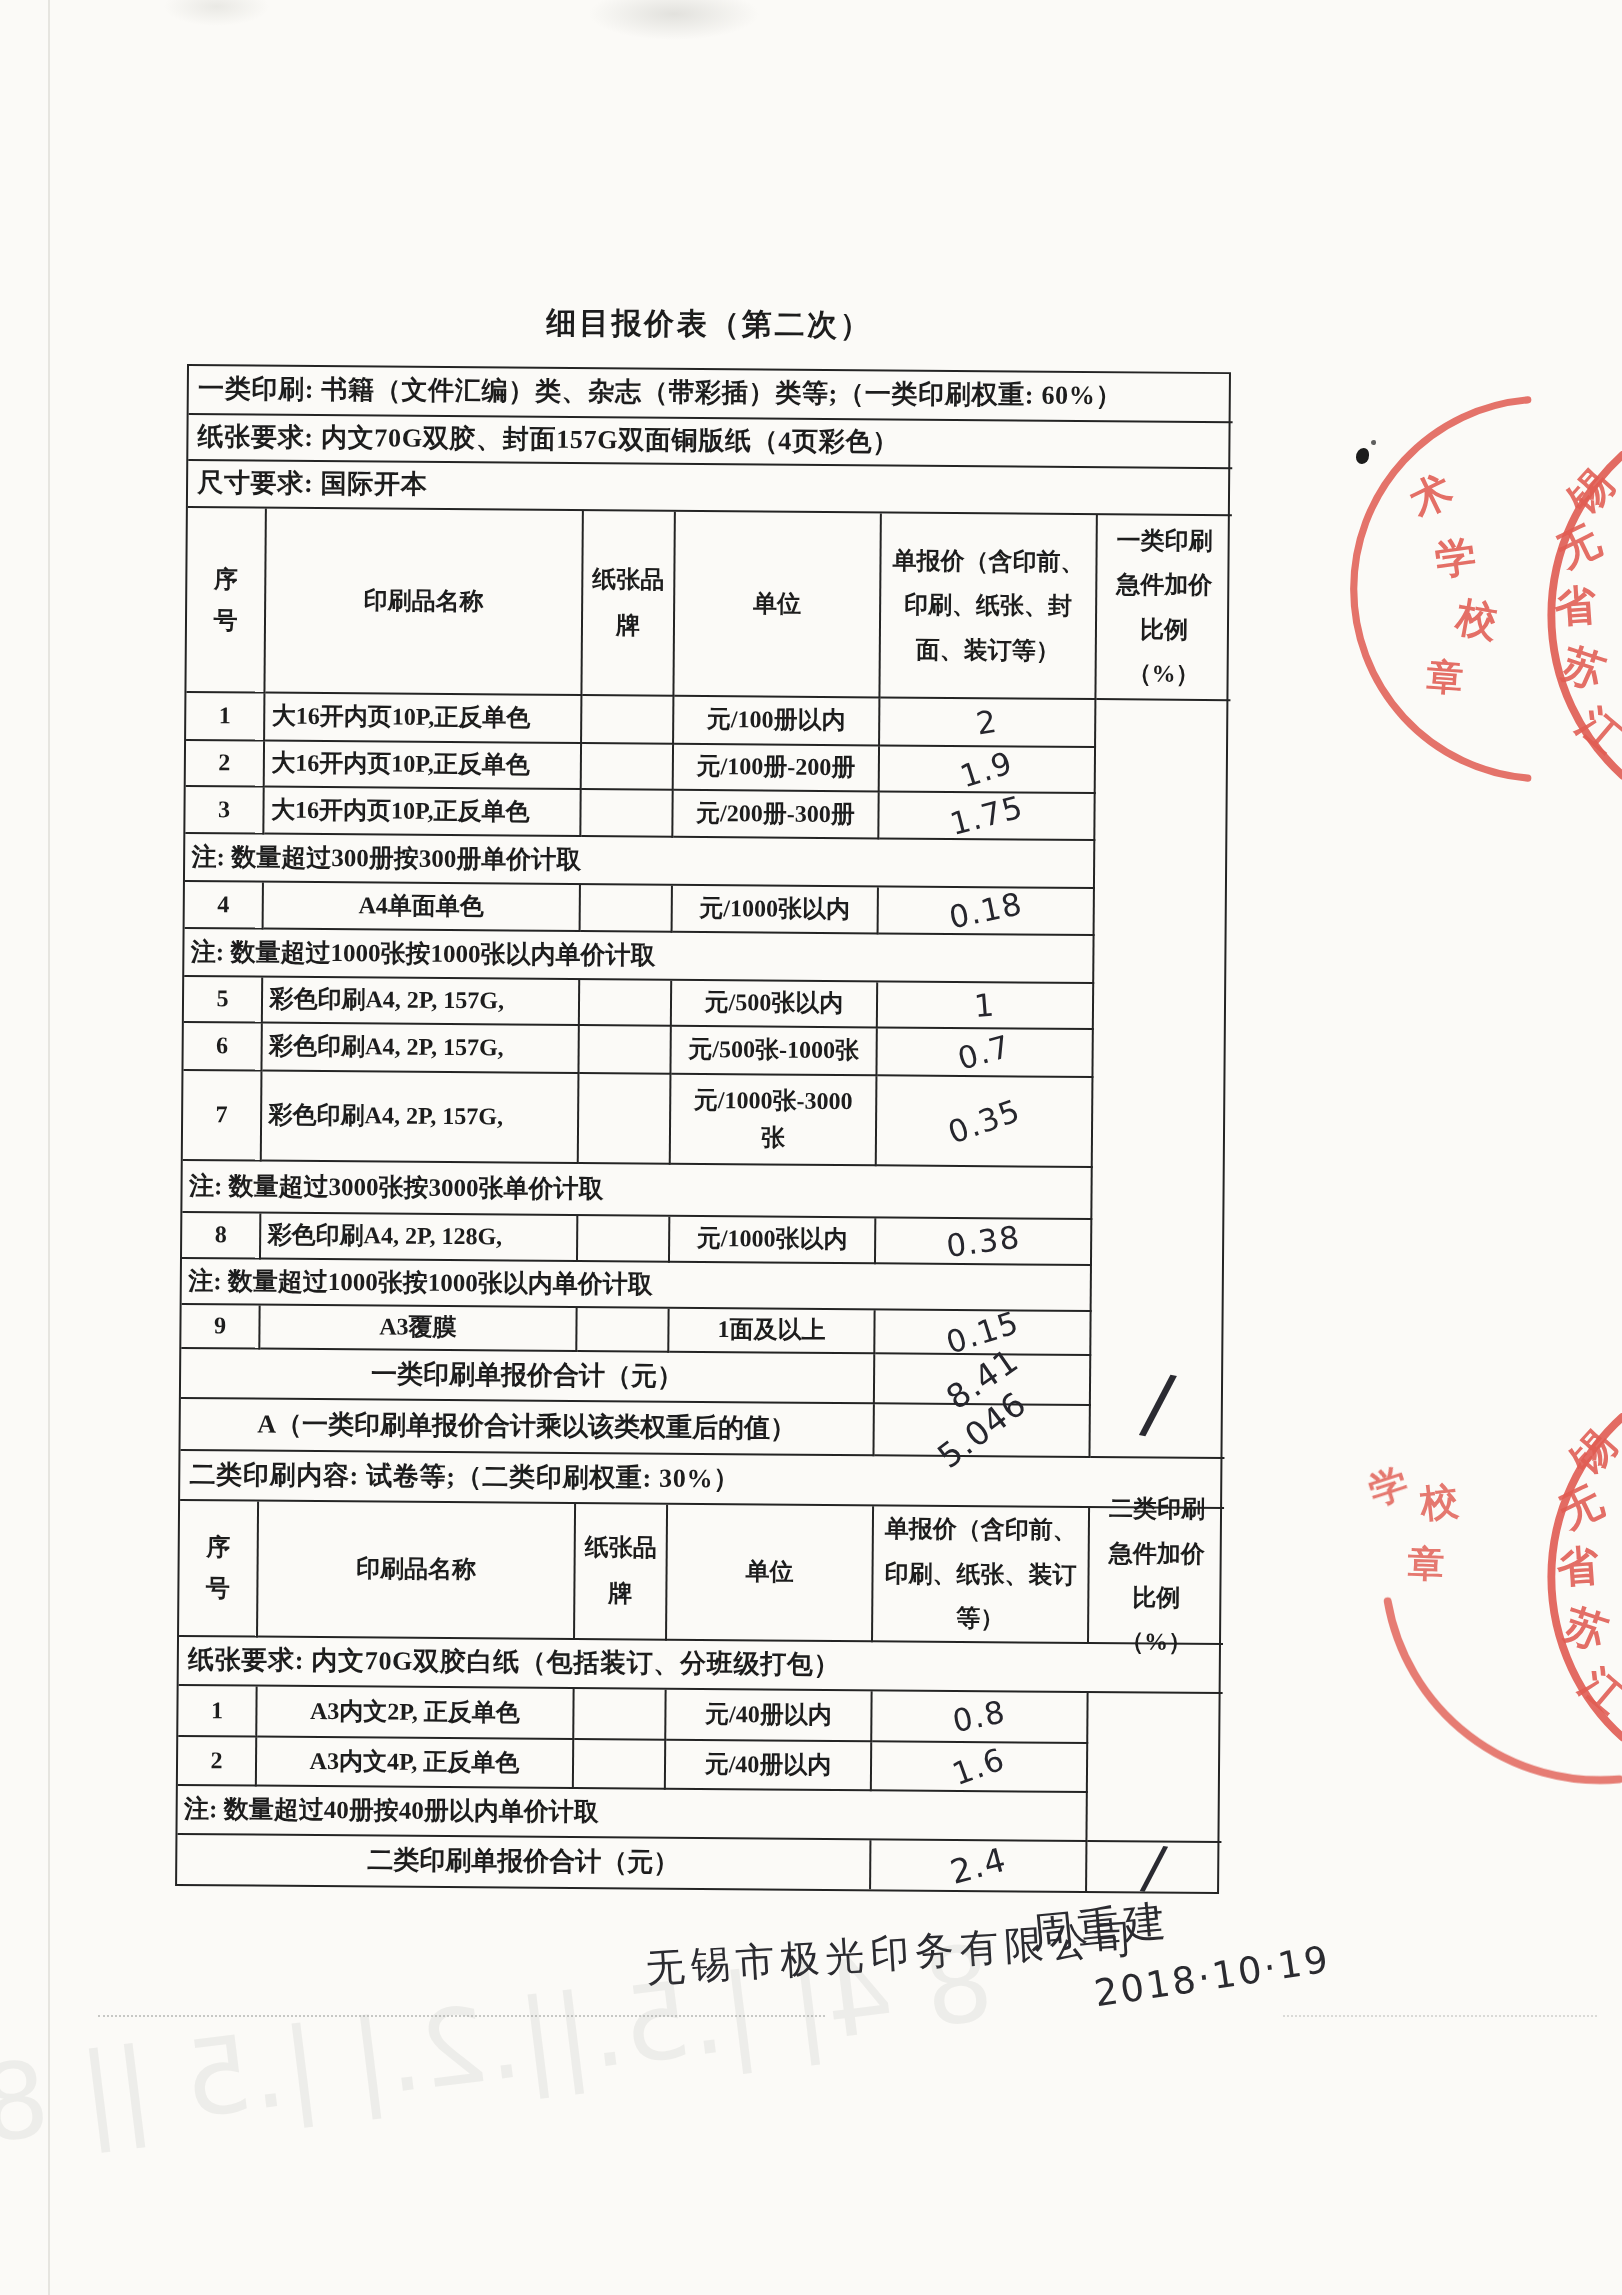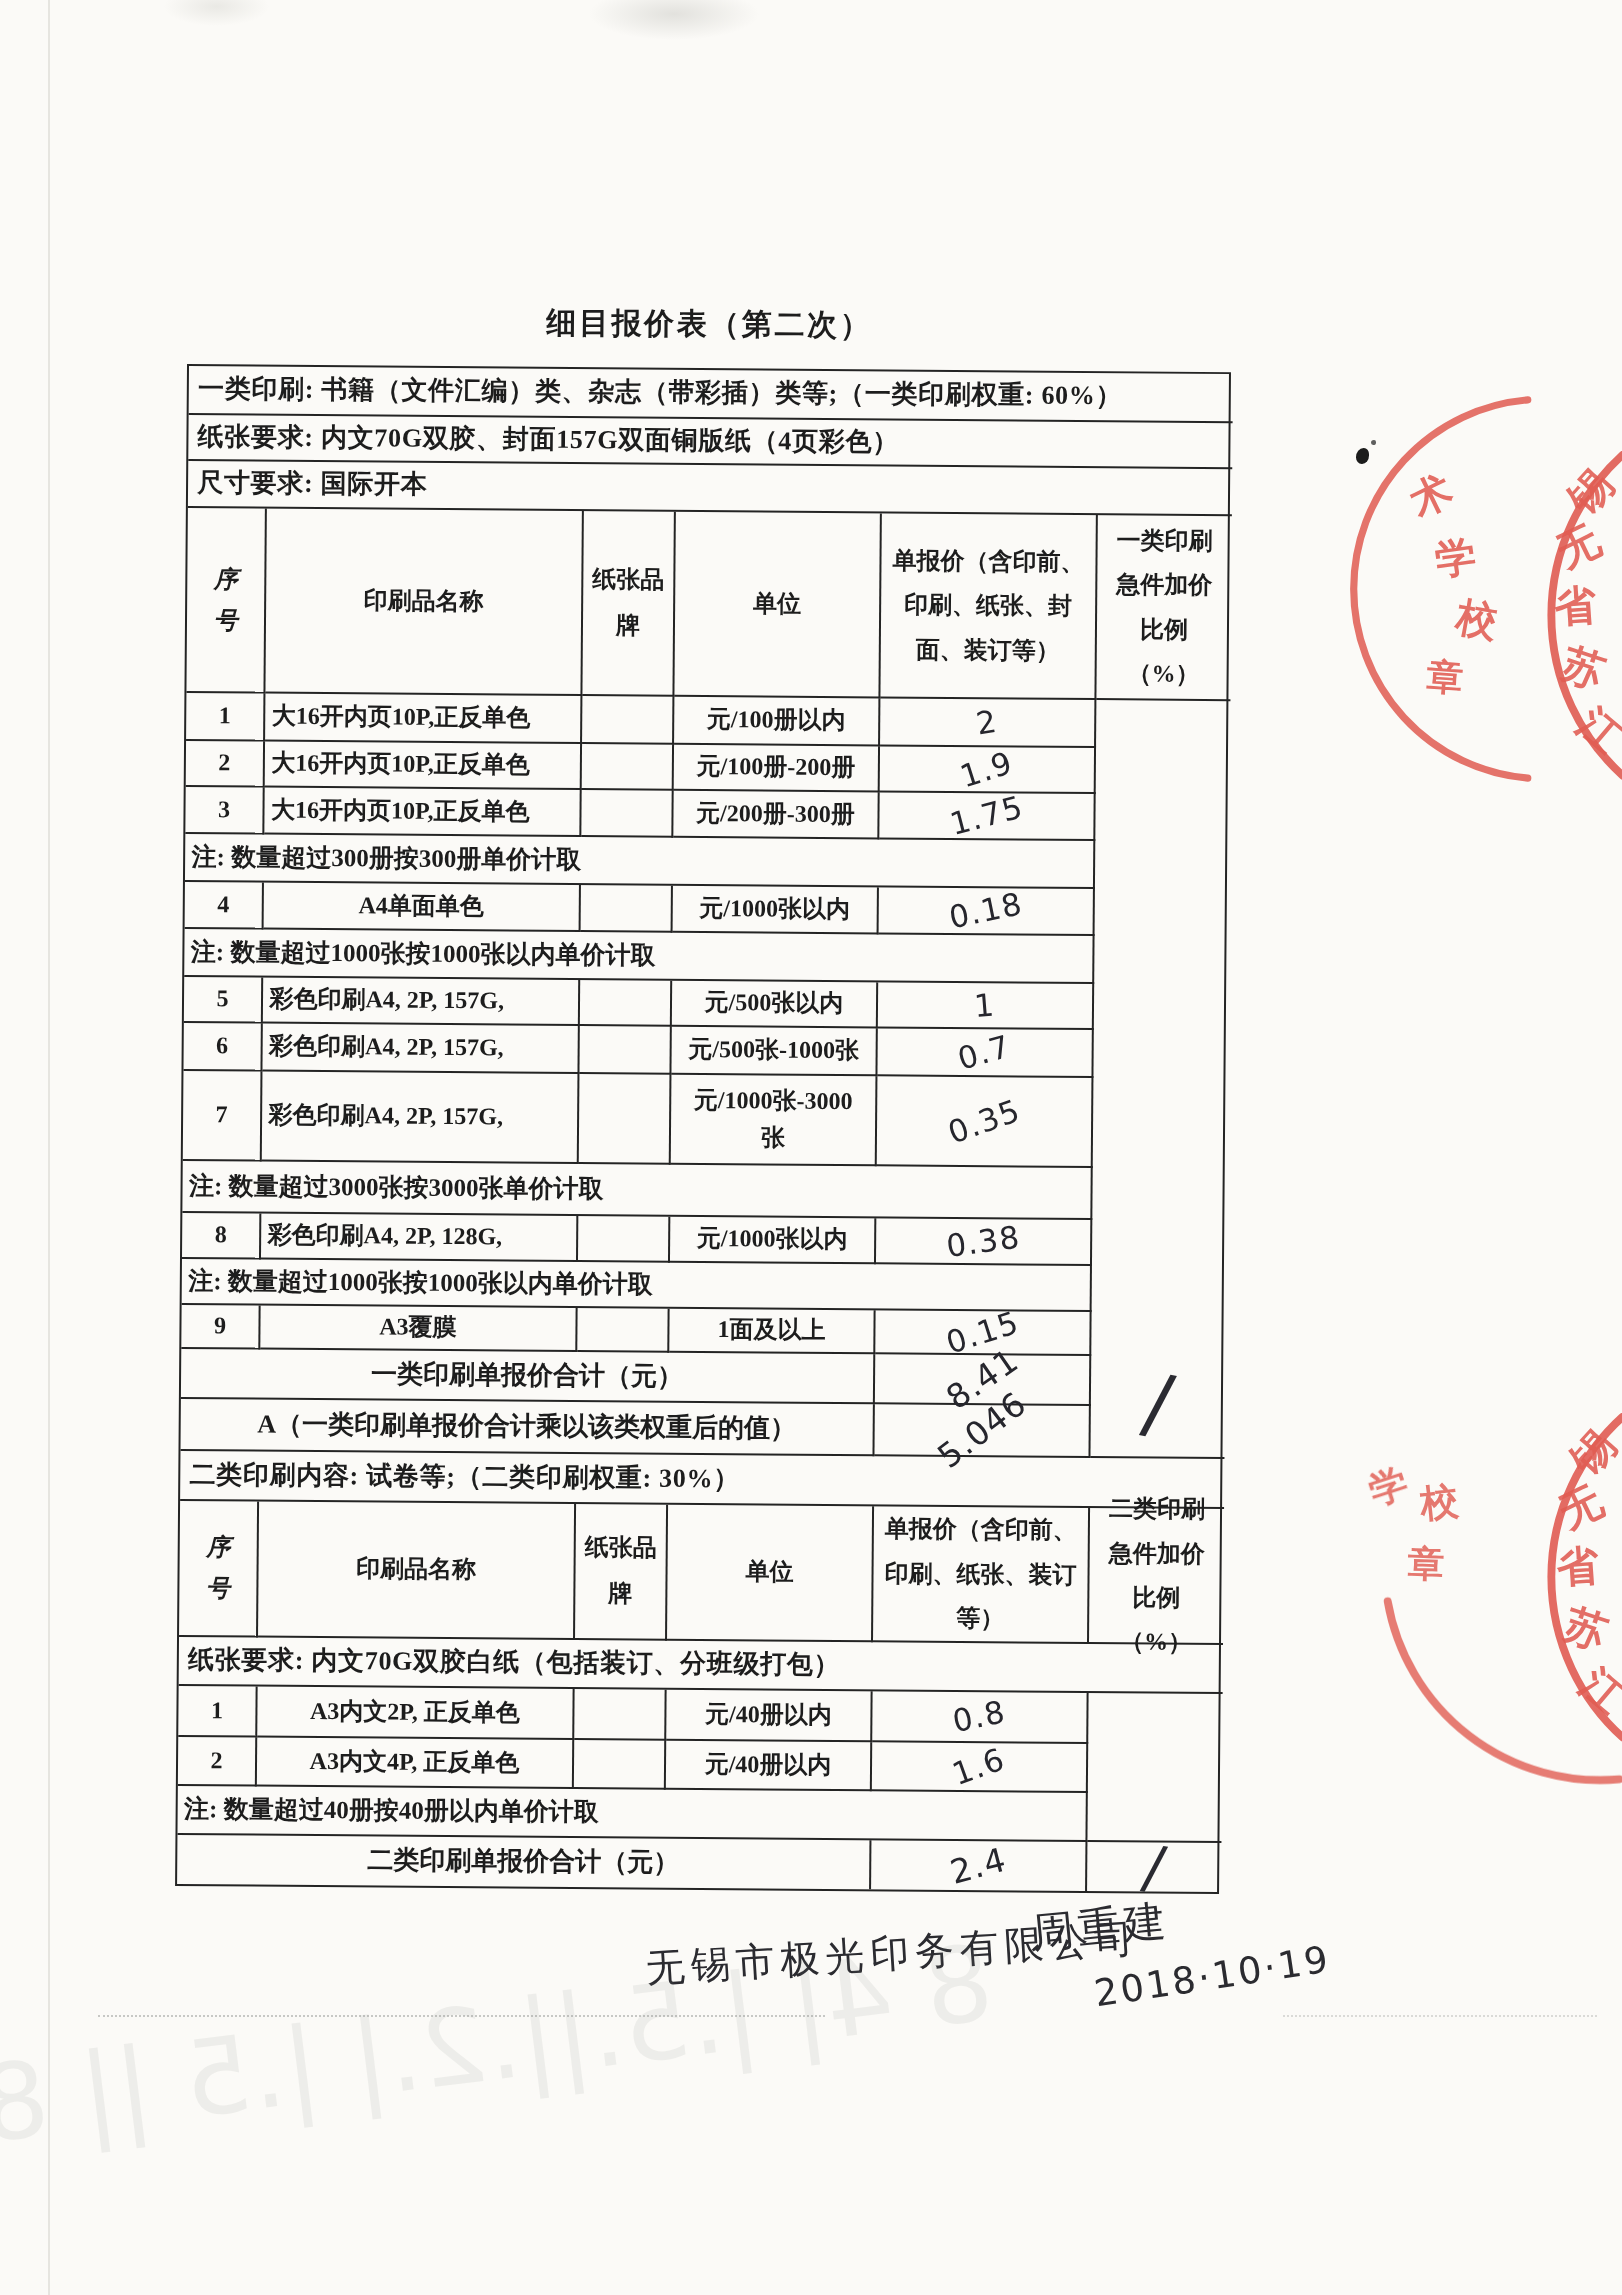--- a/index.html
+++ b/index.html
@@ -28,21 +28,21 @@
     border:2.6px solid #242424;
   }
   .c { border-right:2px solid #242424; border-bottom:2px solid #242424;
     display:flex; align-items:center; justify-content:center;
     font-weight:700; font-size:24px; line-height:1.55; text-align:center; overflow:visible; }
   .c.last { border-right:none; }
   .c.bot  { border-bottom:none; }
   .c.info { justify-content:flex-start; padding-left:9.2px; font-size:26px; letter-spacing:0.7px; text-align:left; }
   .c.note { justify-content:flex-start; padding-left:6.5px; font-size:25px; text-align:left; }
   .c.nameL { justify-content:flex-start; padding-left:6.5px; }
-  .vspan { display:inline-block; width:30px; word-break:break-all; line-height:1.7;font-style:italic; }
+  .vspan { display:inline-block; width:30px; word-break:break-all; line-height:1.7; }
   .wrap3 { display:inline-block; width:79px; word-break:break-all; line-height:1.9; }
   .hdrq { padding:0 9.2px; line-height:1.85; }
   .hand { font-family:"DejaVu Sans", sans-serif; font-weight:400; font-size:31px;
     color:#26262d; letter-spacing:1.3px; display:inline-block; }
   .slashcell { align-items:flex-end; padding-bottom:13px; }
   .slash { font-family:"DejaVu Sans", sans-serif; font-size:79px; font-weight:400;
     color:#2a2a31; transform:rotate(10deg); line-height:1; }
 
   .sig { position:absolute; font-family:"DejaVu Sans", sans-serif; color:#2b2b30; white-space:nowrap; }
   .sig-company { left:658px; top:1921px; font-size:39px; letter-spacing:5.9px; transform:rotate(-4deg); }

